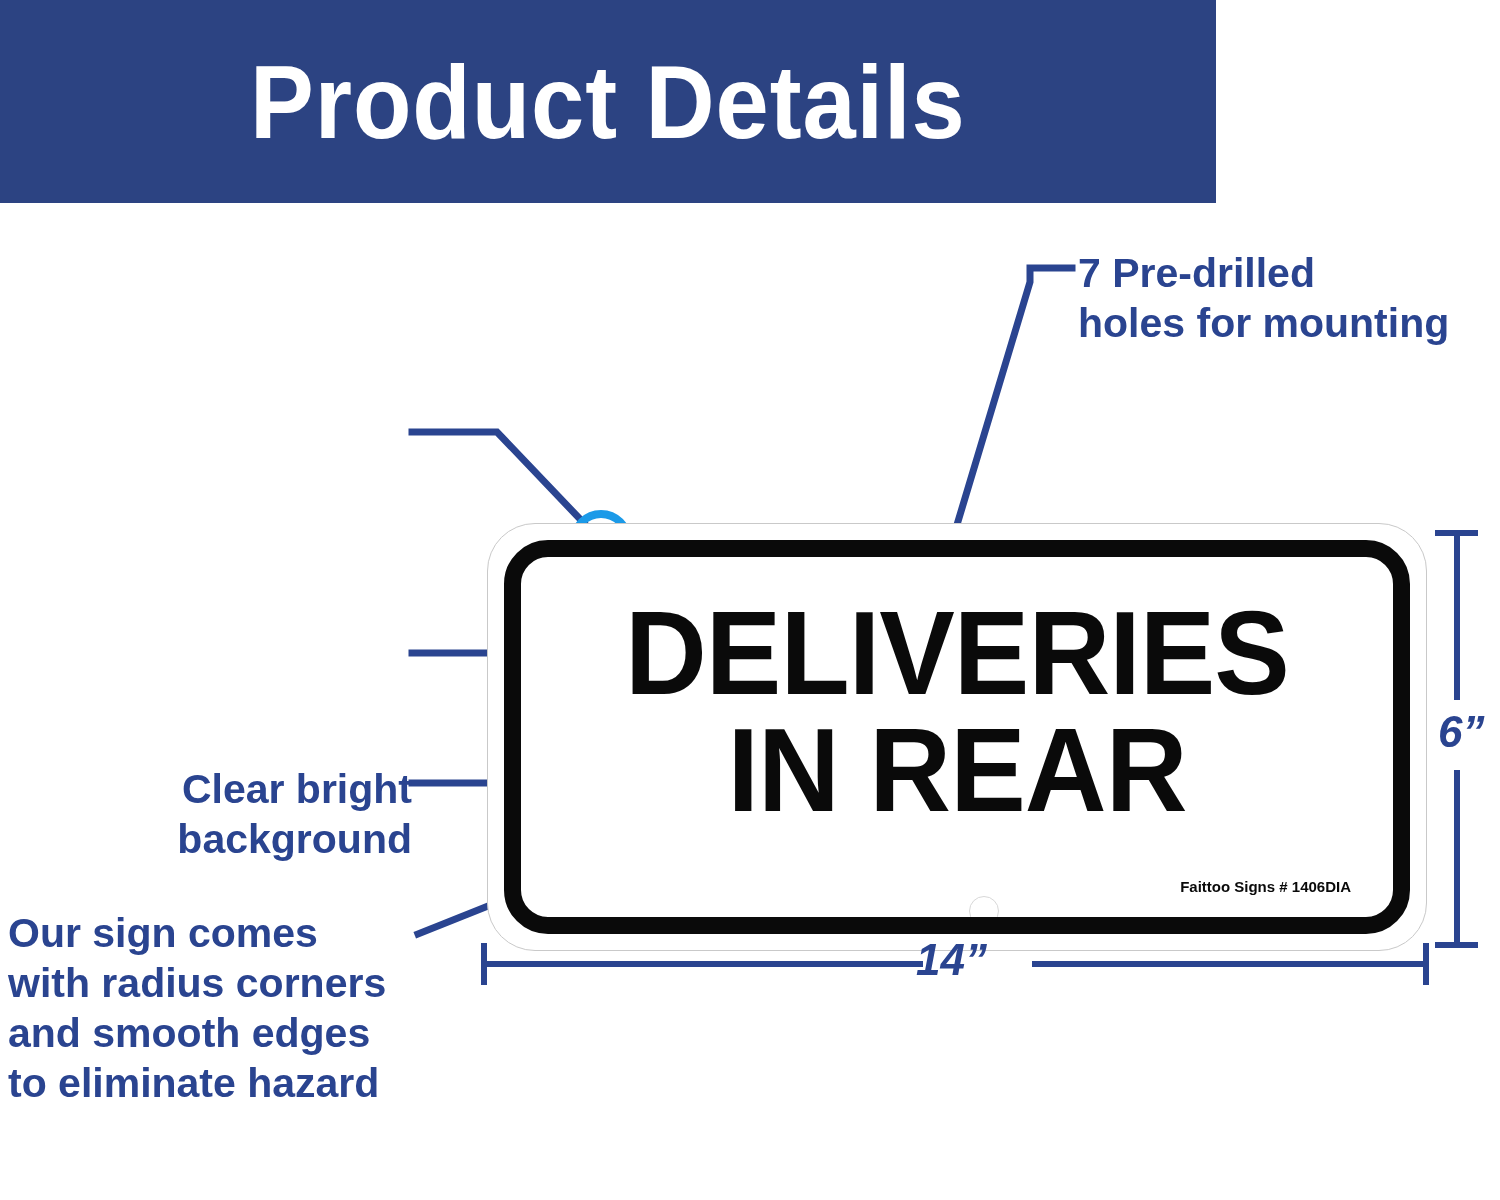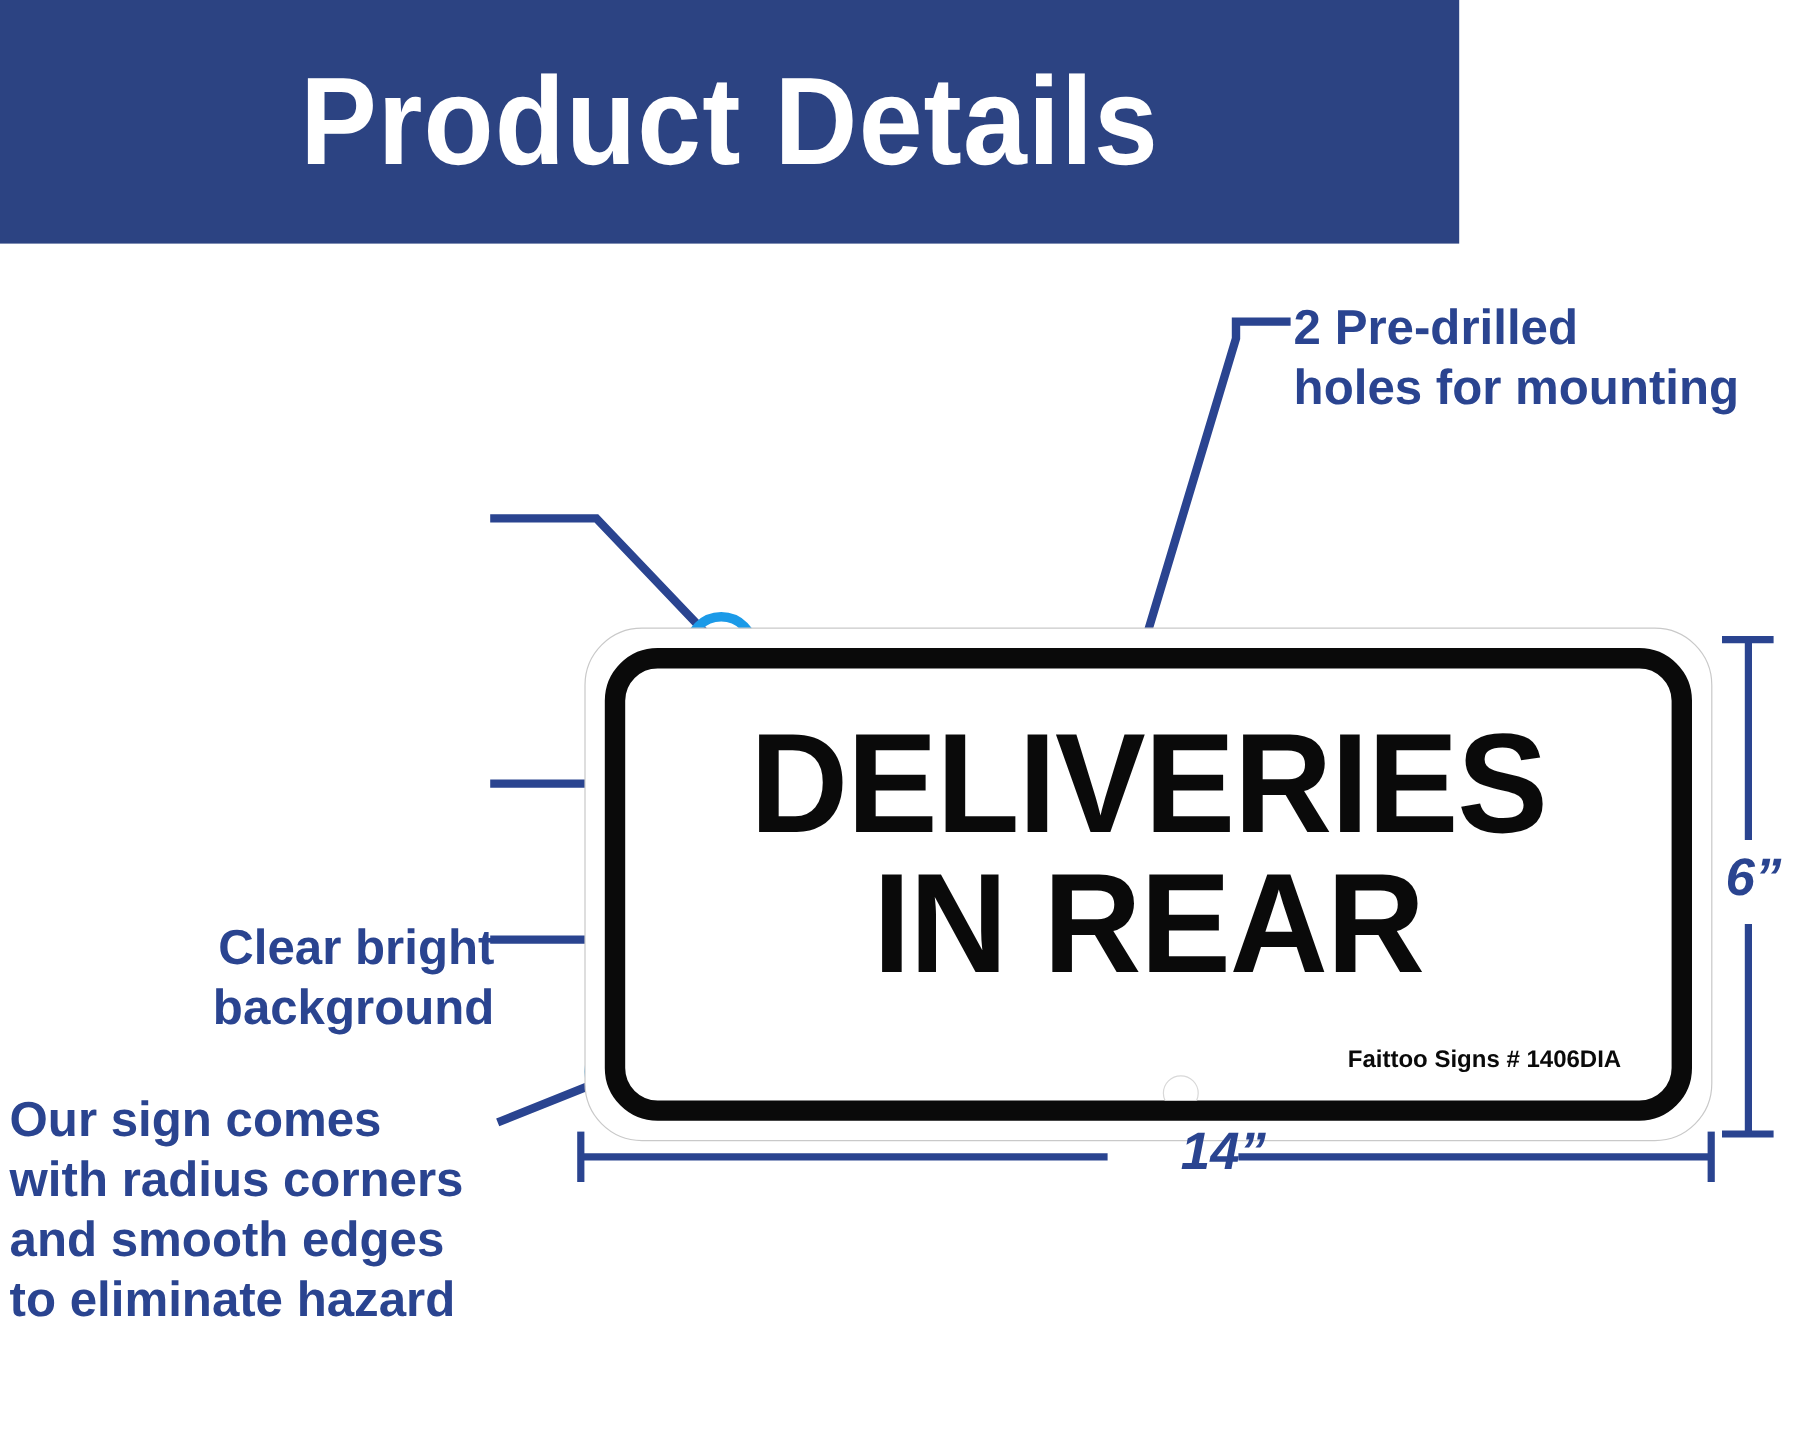--- a/index.html
+++ b/index.html
@@ -62,21 +62,21 @@
   .dim-label {
     position: absolute;
     color: #2a4490;
     font-family: "Liberation Sans", sans-serif;
     font-weight: bold;
     font-style: italic;
     font-size: 44px;
     line-height: 1;
   }
   #dim-height-label { left: 1438px; top: 710px; }
-  #dim-width-label  { left: 984px;  top: 938px; }
+  #dim-width-label  { left: 916px;  top: 938px; }
 
   
   #sign-wrap {
     position: absolute;
     left: 487px;
     top: 523px;
     width: 940px;
     height: 428px;
   }
   svg.overlay {
@@ -125,21 +125,21 @@
     letter-spacing: -1px;
     transform: scaleX(0.96);
   }
   #sign-brand {
     position: absolute;
     right: 42px;
     bottom: 22px;
     color: #0a0a0a;
     font-family: "Liberation Sans", sans-serif;
     font-weight: bold;
-    font-size: 20px;
+    font-size: 15px;
     letter-spacing: 0px;
     white-space: nowrap;
   }
   #bottom-hole {
     position: absolute;
     left: 448px;
     bottom: -9px;
     width: 30px;
     height: 30px;
     border-radius: 50%;
@@ -234,20 +234,20 @@
 
 
   <div class="annotation right-align" id="anno-background">Clear bright
 background</div>
 
   <div class="annotation" id="anno-corners">Our sign comes
 with radius corners
 and smooth edges
 to eliminate hazard</div>
 
-  <div class="annotation left-align" id="anno-holes">2 Pre-drilled
+  <div class="annotation left-align" id="anno-holes">7 Pre-drilled
 holes for mounting</div>
 
   <div class="dim-label" id="dim-height-label">6”</div>
 
   <div class="dim-label" id="dim-width-label">14”</div>
 
 </div>
 
 </body></html>

